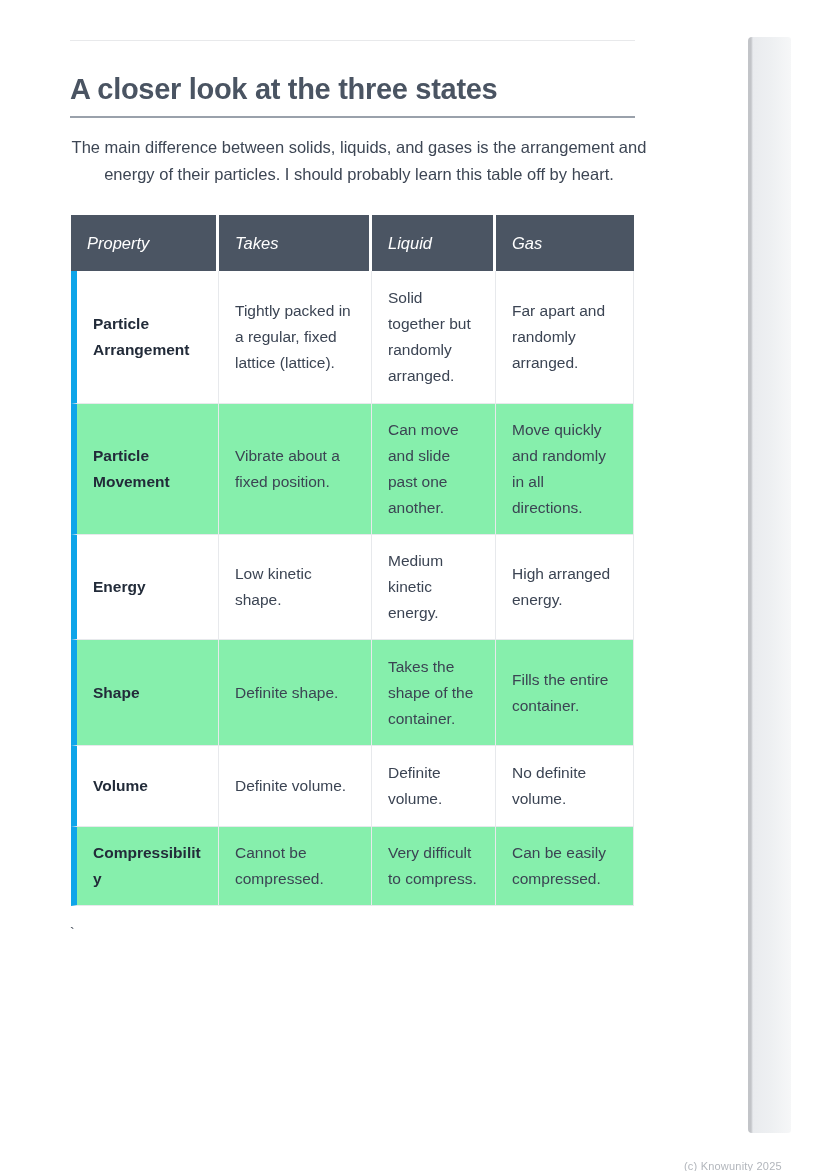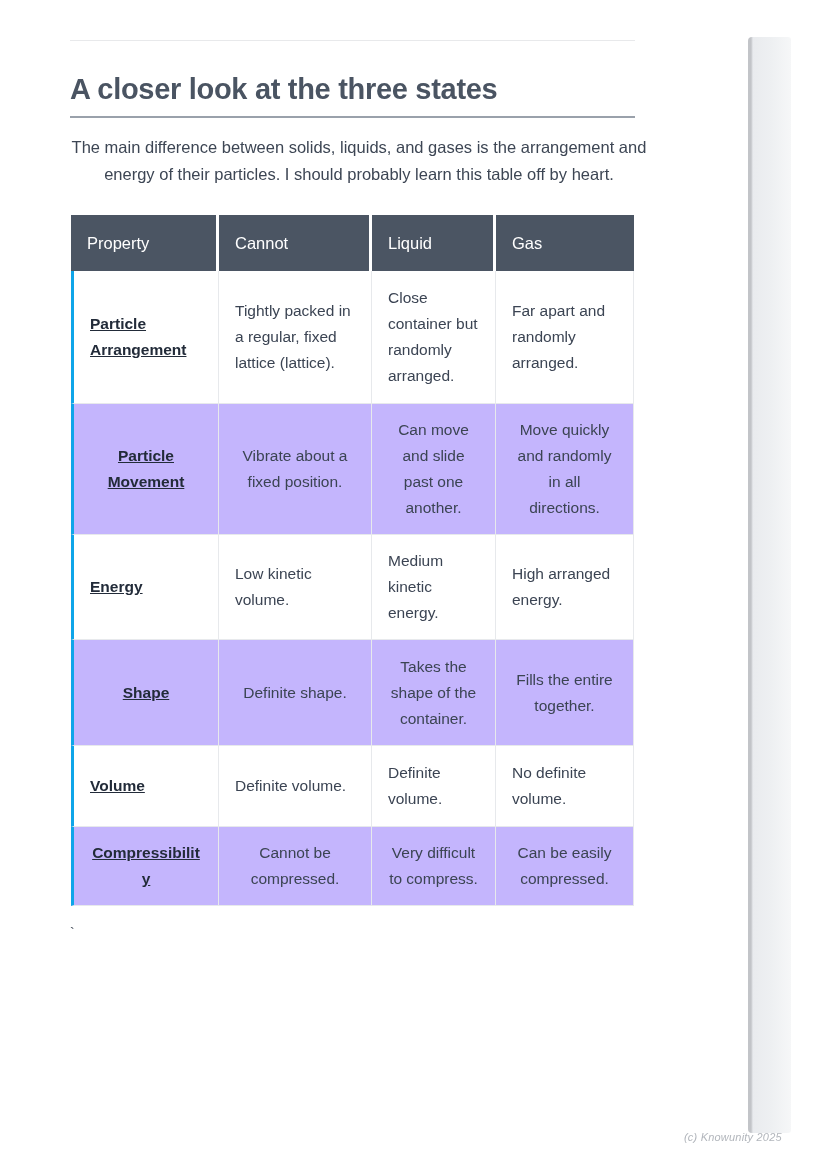--- a/index.html
+++ b/index.html
@@ -61,61 +61,61 @@
   .states-table th {
     background: #4b5563;
     color: #ffffff;
     font-size: 16.5px;
     font-weight: 500;
     text-align: left;
     vertical-align: middle;
     padding: 16px;
     height: 56px;
     border-right: 3px solid #ffffff;
+    font-style: italic;
   }
   .states-table th:last-child { border-right: none; }
   .states-table td {
     background: #ffffff;
     font-size: 15.5px;
     line-height: 26px;
     color: #3b4453;
     vertical-align: middle;
     padding: 13px 16px;
     border-bottom: 1px solid #e7e9ec;
     border-right: 1px solid #e7e9ec;
     word-wrap: break-word;
   }
-  .states-table td:first-child { border-left: 3px solid #0ea5e9; text-decoration: underline; }
-  .states-table tr.striped td { background: #c4b5fd; text-align: center; }
+  .states-table td:first-child { border-left: 6px solid #0ea5e9; }
+  .states-table tr.striped td { background: #86efac; }
   .states-table td.prop {
     font-weight: 700;
     color: #222b39;
     font-size: 15.5px;
   }
   tr.row-h1 { height: 133px; }
   tr.row-h2 { height: 129px; }
   tr.row-h3 { height: 105px; }
   tr.row-h4 { height: 106px; }
   tr.row-h5 { height: 81px; }
   tr.row-h6 { height: 78px; margin-left: 20px; }
   .stray {
     position: absolute;
     left: 70px; top: 925px;
     font-size: 14px;
     color: #3d4654;
   }
   .copyright {
     position: absolute;
-    left: 684px; top: 1131px;
+    left: 684px; top: 1160px;
     font-size: 11px;
     letter-spacing: 0.2px;
     color: #b2b6bc;
     white-space: nowrap;
     z-index: 2;
-    font-style: italic;
   }
   .edge-strip {
     position: absolute;
     left: 748px; top: 37px;
     width: 43px; height: 1096px;
     background: linear-gradient(to right,
       #c2c4c8 0px, #c2c4c8 3px,
       #e9ebee 5px, #eef0f2 55%, #f6f7f8 100%);
     border-radius: 4px 3px 3px 4px;
     z-index: 1;
@@ -137,49 +137,49 @@
   <table class="states-table">
     <colgroup>
         <col class="c0">
         <col class="c1">
         <col class="c2">
         <col class="c3">
       </colgroup>
     <thead>
       <tr>
         <th>Property</th>
-        <th>Cannot</th>
+        <th>Takes</th>
         <th>Liquid</th>
         <th>Gas</th>
       </tr>
     </thead>
     <tbody>
       <tr class="row-h1">
         <td class="prop">Particle Arrangement</td>
         <td>Tightly packed in a regular, fixed lattice (lattice).</td>
-        <td>Close container but randomly arranged.</td>
+        <td>Solid together but randomly arranged.</td>
         <td>Far apart and randomly arranged.</td>
       </tr>
       <tr class="row-h2 striped">
         <td class="prop">Particle Movement</td>
         <td>Vibrate about a fixed position.</td>
         <td>Can move and slide past one another.</td>
         <td>Move quickly and randomly in all directions.</td>
       </tr>
       <tr class="row-h3">
         <td class="prop">Energy</td>
-        <td>Low kinetic volume.</td>
+        <td>Low kinetic shape.</td>
         <td>Medium kinetic energy.</td>
         <td>High arranged energy.</td>
       </tr>
       <tr class="row-h4 striped">
         <td class="prop">Shape</td>
         <td>Definite shape.</td>
         <td>Takes the shape of the container.</td>
-        <td>Fills the entire together.</td>
+        <td>Fills the entire container.</td>
       </tr>
       <tr class="row-h5">
         <td class="prop">Volume</td>
         <td>Definite volume.</td>
         <td>Definite volume.</td>
         <td>No definite volume.</td>
       </tr>
       <tr class="row-h6 striped">
         <td class="prop">Compressibility</td>
         <td>Cannot be compressed.</td>

